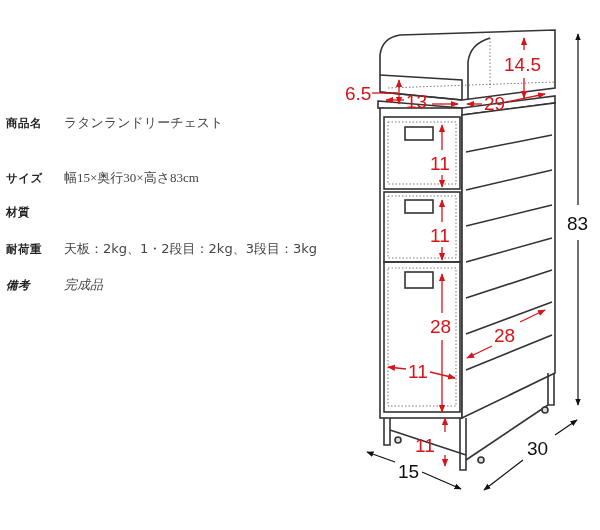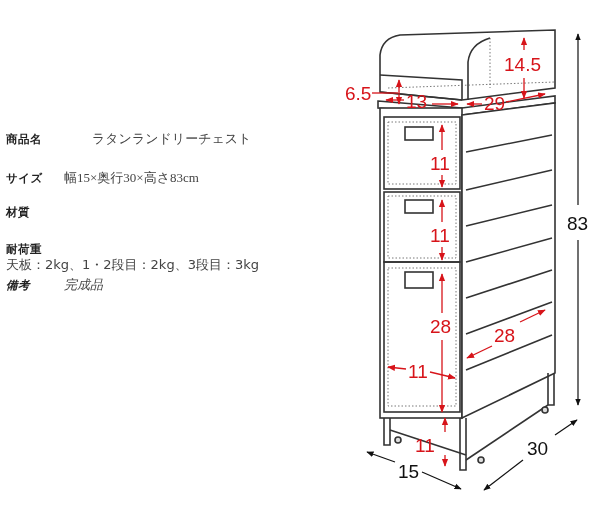--- a/index.html
+++ b/index.html
@@ -11,36 +11,36 @@
     .spec-val { color: #444; font-size: 13px; }
     .spec-val div { white-space: nowrap; }
     svg.diagram { position: absolute; left: 0; top: 0; }
     .dim { fill: #d7141a; font-family: "Liberation Sans", sans-serif; font-size: 19px; }
     .dimk { fill: #111; font-family: "Liberation Sans", sans-serif; font-size: 19px; }
   </style>
 </head>
 <body>
 
 <div class="spec-table">
-  <div class="spec-row" style="top:16px;gap:28px;">
+  <div class="spec-row" style="top:0px;">
     <div class="spec-key">商品名</div>
     <div class="spec-val">
       <div>ラタンランドリーチェスト</div>
     </div>
   </div>
   <div class="spec-row" style="top:55px;font-family:Liberation Serif, serif;">
     <div class="spec-key">サイズ</div>
     <div class="spec-val">
       <div>幅15×奥行30×高さ83cm</div>
     </div>
   </div>
   <div class="spec-row" style="top:90px;font-family:Liberation Mono, monospace;">
     <div class="spec-key">材質</div>
   </div>
-  <div class="spec-row" style="top:126px;flex-direction:column;">
+  <div class="spec-row" style="top:126px;">
     <div class="spec-key">耐荷重</div>
     <div class="spec-val">
       <div>天板：2kg、1・2段目：2kg、3段目：3kg</div>
     </div>
   </div>
   <div class="spec-row" style="top:162px;font-style:italic;">
     <div class="spec-key">備考</div>
     <div class="spec-val">
       <div>完成品</div>
     </div>

